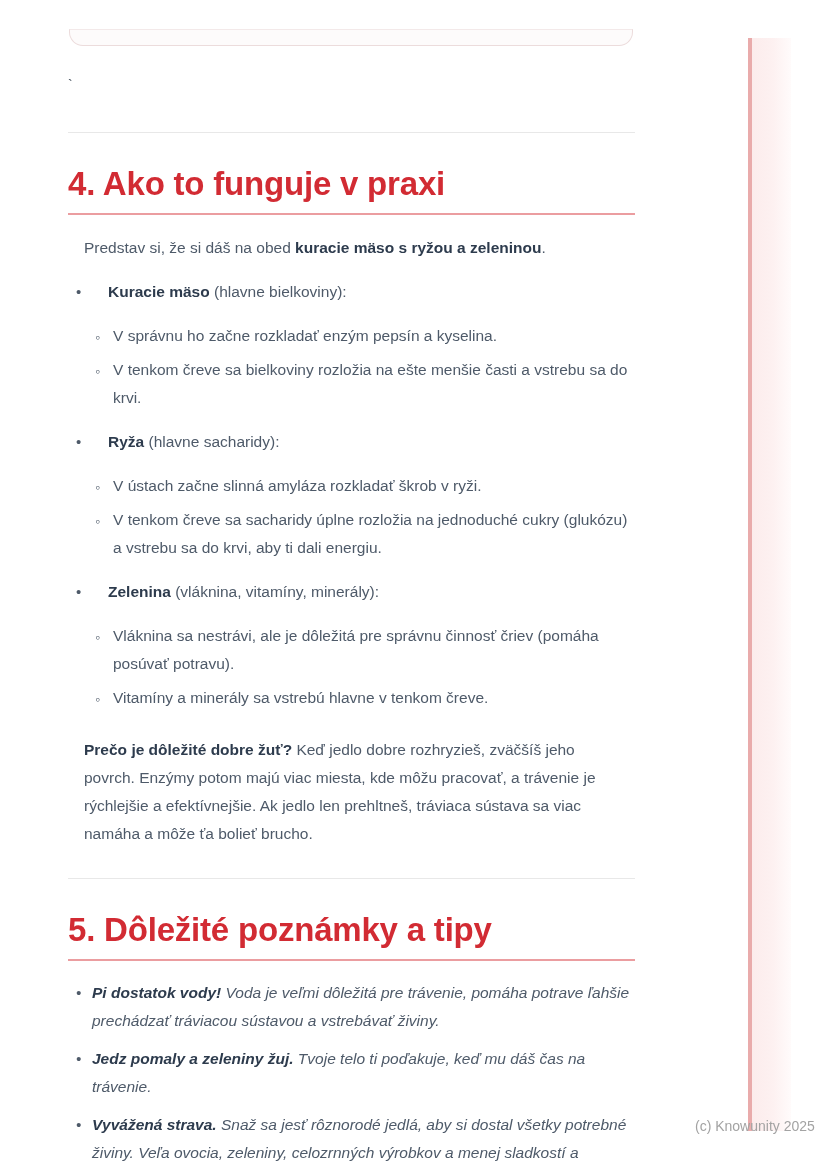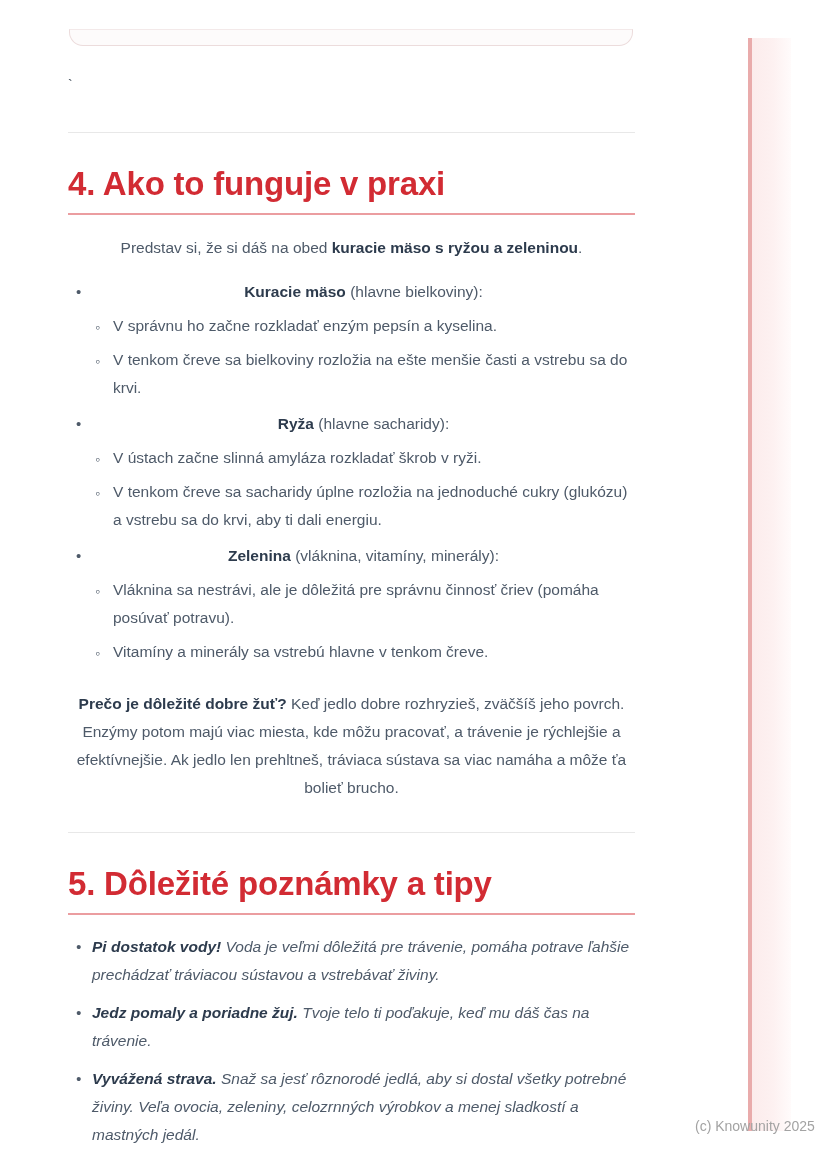--- a/index.html
+++ b/index.html
@@ -79,21 +79,21 @@
     font-weight: 700;
     color: var(--accent-red);
     letter-spacing: -0.2px;
   }
   .heading-rule {
     margin-top: 12px;
     height: 2px;
     background: var(--rule-pink);
   }
 
-  p { margin: 4px; text-align: center; }
+  p { margin: 16px; }
   .intro { margin-top: 19px; }
   strong, b { color: var(--bold-text); font-weight: 700; }
 
   ul { margin: 0; padding: 0; list-style: none; }
   ul.l1 { margin-top: 16px; padding-left: 24px; }
   ul.l1 > li { position: relative; margin-bottom: 8px; }
   ul.l1 > li::before {
     content: "\2022";
     position: absolute;
     left: -16px; top: 0;
@@ -171,21 +171,21 @@
 
     <p class="note"><strong>Prečo je dôležité dobre žuť?</strong><span> Keď jedlo dobre rozhryzieš, zväčšíš jeho povrch. Enzýmy potom majú viac miesta, kde môžu pracovať, a trávenie je rýchlejšie a efektívnejšie. Ak jedlo len prehltneš, tráviaca sústava sa viac namáha a môže ťa bolieť brucho.</span></p>
 
     <hr class="divider divider-2">
 
     <h2 class="section-title">5. Dôležité poznámky a tipy</h2>
     <div class="heading-rule"></div>
 
     <ul class="l1 tips">
       <li><strong>Pi dostatok vody!</strong><span> Voda je veľmi dôležitá pre trávenie, pomáha potrave ľahšie prechádzať tráviacou sústavou a vstrebávať živiny.</span></li>
-      <li><strong>Jedz pomaly a poriadne žuj.</strong><span> Tvoje telo ti poďakuje, keď mu dáš čas na trávenie.</span></li>
+      <li><strong>Jedz pomaly a zeleniny žuj.</strong><span> Tvoje telo ti poďakuje, keď mu dáš čas na trávenie.</span></li>
       <li><strong>Vyvážená strava.</strong><span> Snaž sa jesť rôznorodé jedlá, aby si dostal všetky potrebné živiny. Veľa ovocia, zeleniny, celozrnných výrobkov a menej sladkostí a mastných jedál.</span></li>
 
     </ul>
 
   </div>
 
   <div class="copyright">(c) Knowunity 2025</div>
 
 </div>
 

